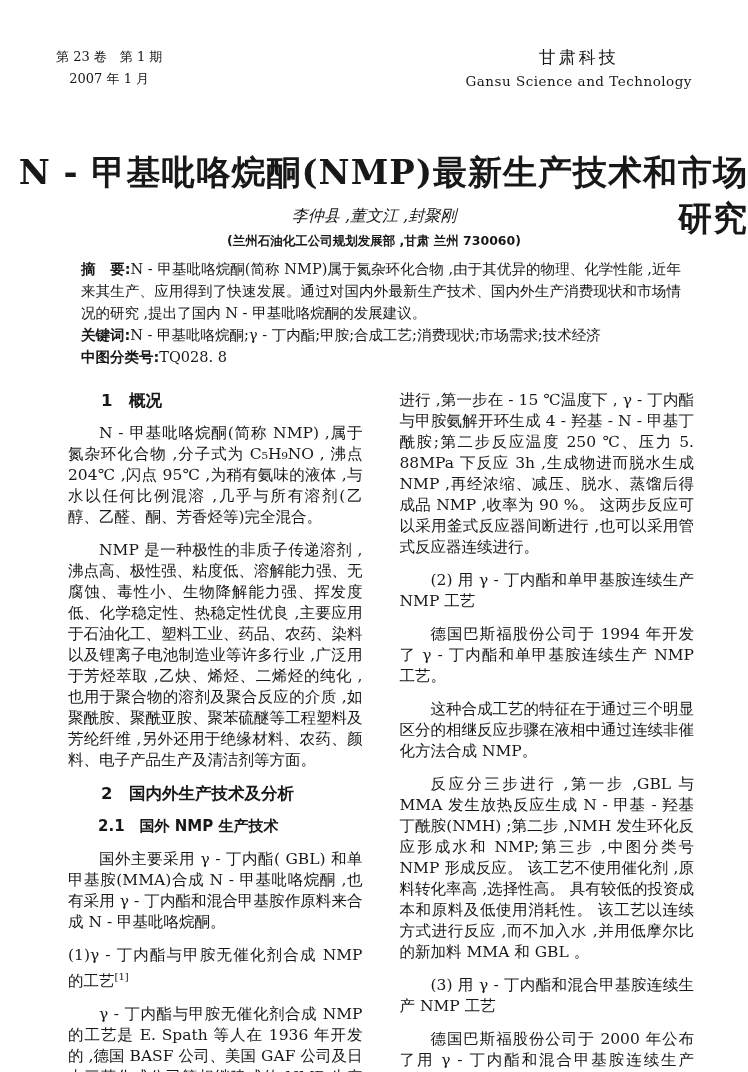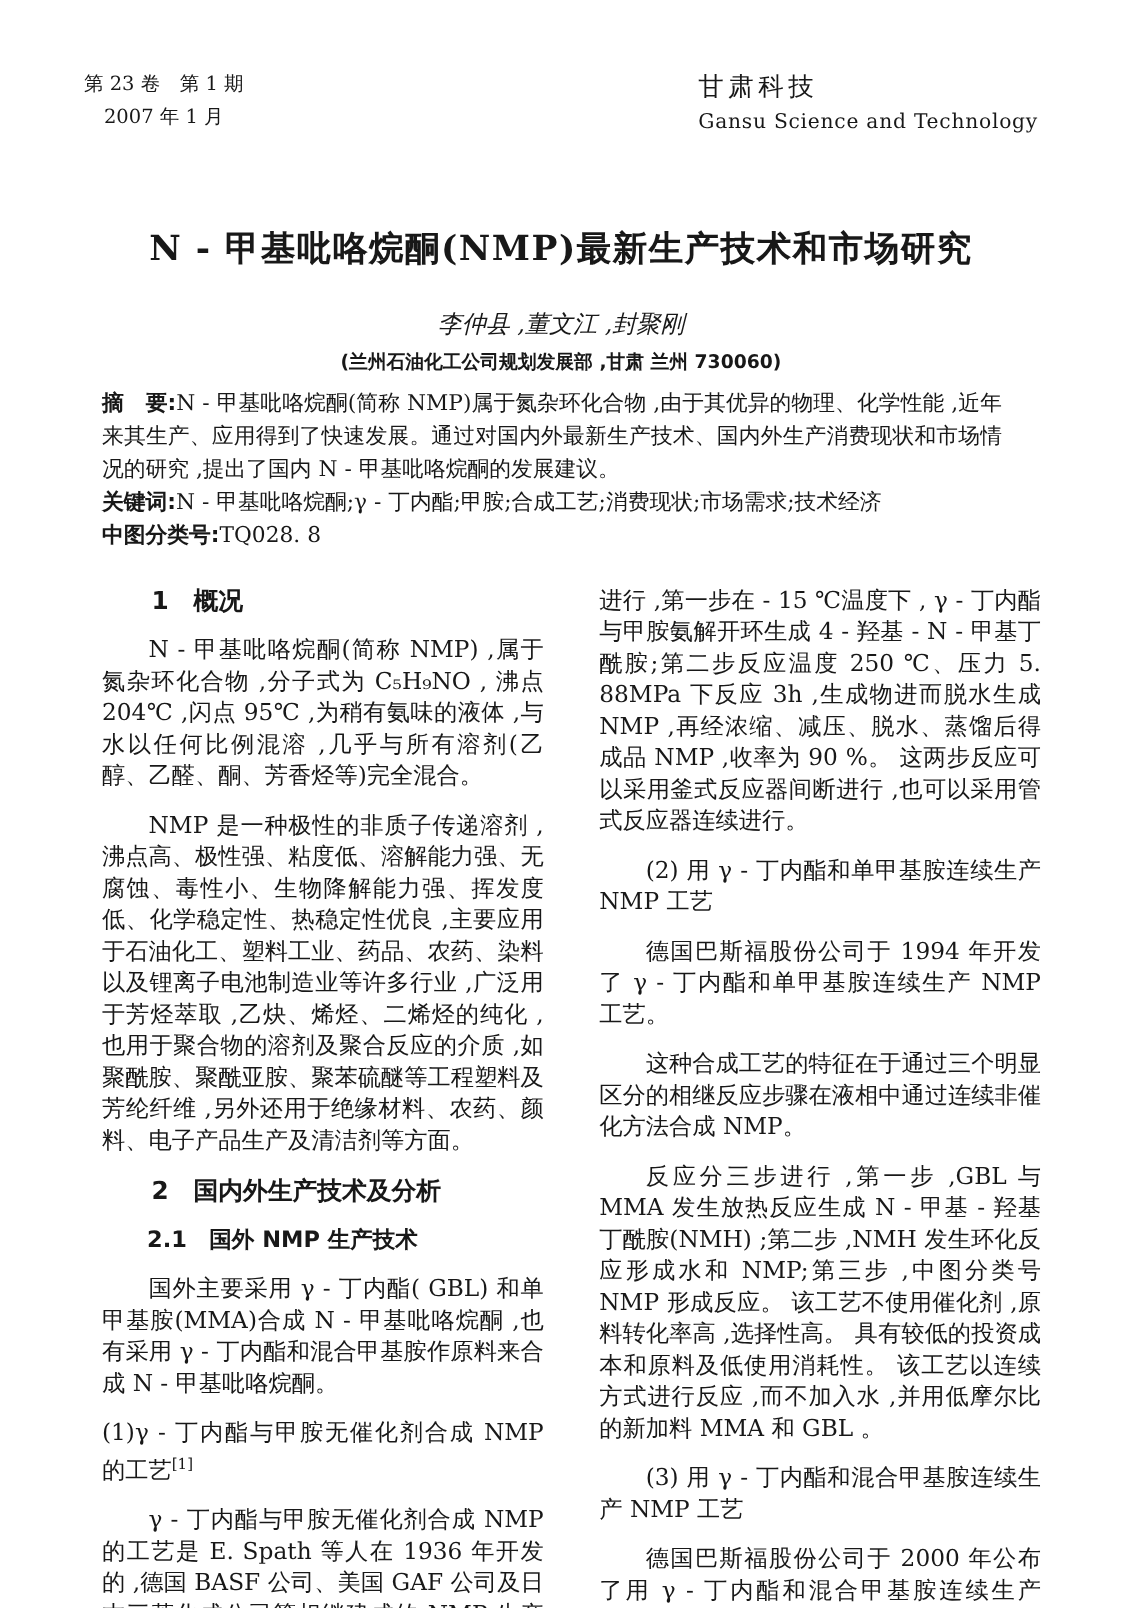--- a/index.html
+++ b/index.html
@@ -27,20 +27,21 @@
     justify-content: space-between;
     align-items: flex-start;
   }
   .jh-left {
     text-align: center;
     font-size: 13px;
     line-height: 22px;
     white-space: nowrap;
   }
   .jh-center {
+    text-align: center;
   }
   .jh-center .cn {
     font-size: 17px;
     letter-spacing: 3px;
   }
   .jh-center .en {
     font-size: 13.5px;
     margin-top: 4px;
     letter-spacing: 0.5px;
   }
@@ -52,22 +53,22 @@
     white-space: nowrap;
   }
   .jh-right .row span { padding: 0 3px; }
 
   
   .article-title {
     position: absolute;
     top: 150px;
     left: 0;
     width: 748px;
-    text-align: center;
-    font-size: 23px;
+    text-align: right;
+    font-size: 34px;
     font-weight: 700;
     letter-spacing: 1px;
   }
   .authors {
     position: absolute;
     top: 206px;
     left: 0;
     width: 748px;
     text-align: center;
     font-size: 16px;
@@ -81,21 +82,21 @@
     text-align: center;
     font-size: 12.5px;
     font-family: "DejaVu Sans", "Liberation Sans", sans-serif;
     font-weight: 600;
   }
 
   
   .meta-block {
     position: absolute;
     top: 258px;
-    left: 68px;
+    left: 81px;
     width: 600px;
     font-size: 14.5px;
     line-height: 22px;
     text-align: justify;
   }
   .meta-block p { margin: 0; }
   .meta-label {
     font-family: "DejaVu Sans", "Liberation Sans", sans-serif;
     font-weight: 700;
   }

